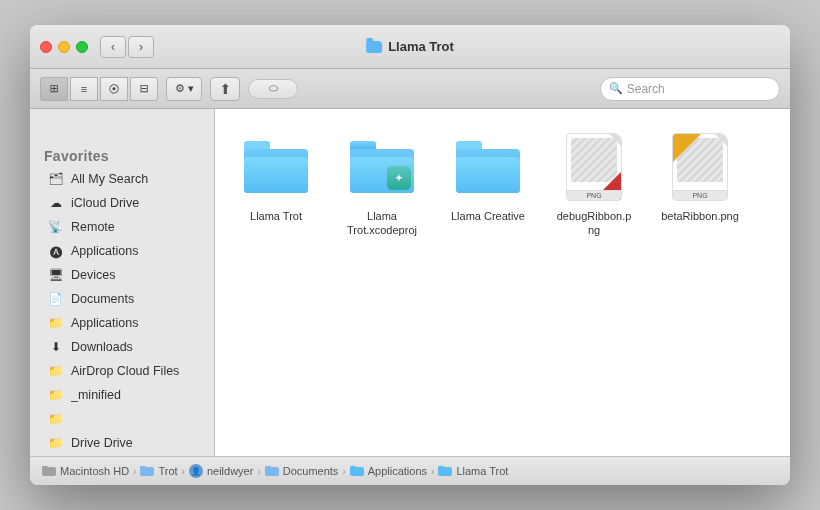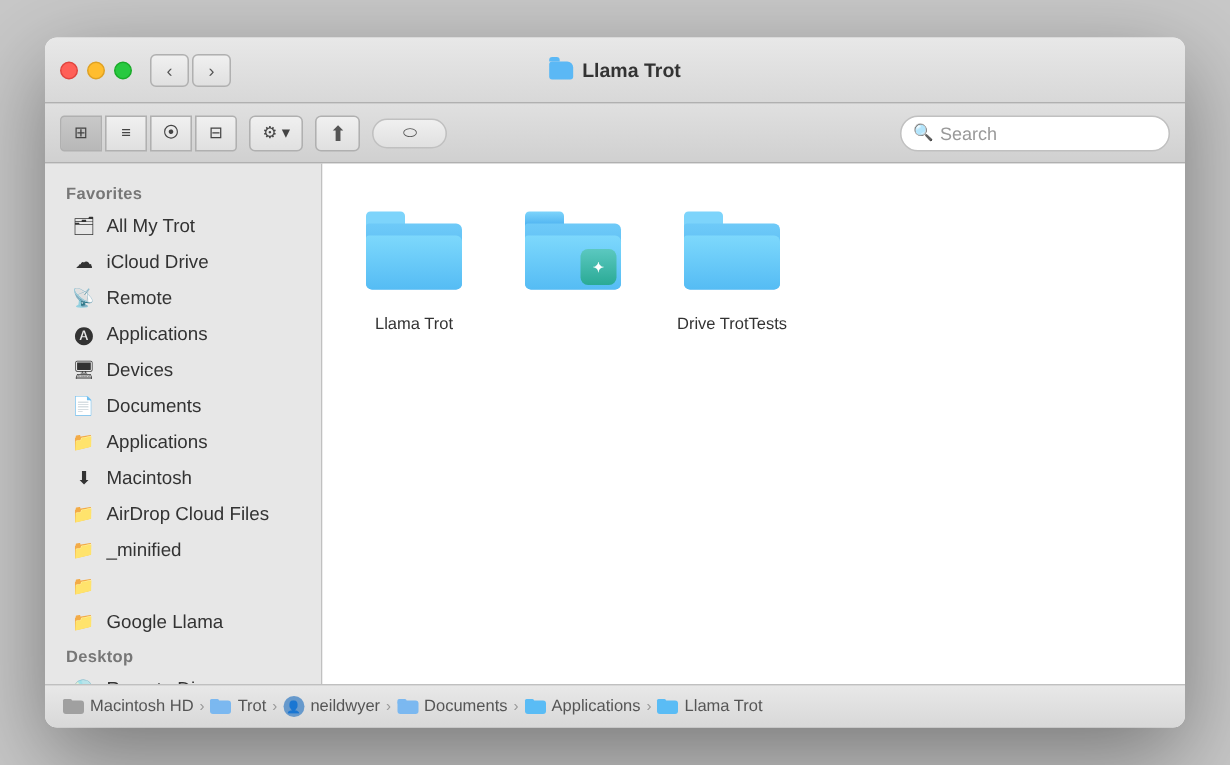--- a/index.html
+++ b/index.html
@@ -193,26 +193,27 @@
     .sidebar {
       width: 185px;
       background: rgba(230, 230, 230, 0.9);
       border-right: 1px solid #c0c0c0;
       padding: 8px 0;
       overflow-y: auto;
       flex-shrink: 0;
     }
 
     .sidebar-section-label {
-      font-size: 11px;
+      font-size: 14px;
       font-weight: 700;
       color: #777;
       padding: 6px 14px 3px;
       text-transform: none;
       letter-spacing: 0.02em;
+      margin-top: 25px;
     }
 
     .sidebar-item {
       display: flex;
       align-items: center;
       gap: 7px;
       padding: 4px 14px;
       cursor: pointer;
       font-size: 12.5px;
       color: #333;
@@ -512,21 +513,21 @@
 
   <div class="main-content">
 
     <div class="sidebar">
       <div class="sidebar-section-label">Favorites</div>
 
       <div class="sidebar-item">
         <div class="sidebar-icon">
             <span style="font-size:12px;">🗂</span>
           </div>
-        <span>All My Trot</span>
+        <span>All My Search</span>
       </div>
       <div class="sidebar-item">
         <div class="sidebar-icon">
             <span style="font-size:12px;">☁</span>
           </div>
         <span>iCloud Drive</span>
       </div>
       <div class="sidebar-item">
         <div class="sidebar-icon">
             <span style="font-size:12px;">📡</span>
@@ -554,21 +555,21 @@
       <div class="sidebar-item">
         <div class="sidebar-icon">
             <span style="font-size:12px;">📁</span>
           </div>
         <span>Applications</span>
       </div>
       <div class="sidebar-item">
         <div class="sidebar-icon">
             <span style="font-size:12px;">⬇</span>
           </div>
-        <span>Macintosh</span>
+        <span>Downloads</span>
       </div>
       <div class="sidebar-item">
         <div class="sidebar-icon">
             <span style="font-size:12px;">📁</span>
           </div>
         <span>AirDrop Cloud Files</span>
       </div>
       <div class="sidebar-item">
         <div class="sidebar-icon">
             <span style="font-size:12px;">📁</span>
@@ -577,21 +578,21 @@
       </div>
       <div class="sidebar-item">
         <div class="sidebar-icon">
             <span style="font-size:12px;">📁</span>
           </div>
       </div>
       <div class="sidebar-item">
         <div class="sidebar-icon">
             <span style="font-size:12px;">📁</span>
           </div>
-        <span>Google Llama</span>
+        <span>Drive Drive</span>
       </div>
 
       <div class="sidebar-section-label">Desktop</div>
       <div class="sidebar-item">
         <div class="sidebar-icon">
             <span style="font-size:12px;">💿</span>
           </div>
         <span>Remote Disc</span>
       </div>
     </div>
@@ -611,34 +612,55 @@
 
       <div class="file-item">
         <div class="file-icon-wrapper">
           <div class="folder-icon xcode-folder" style="position:relative;">
             <div style="background:linear-gradient(to bottom,#7dd4fb,#4ab0f0);position:absolute;top:0;left:0;width:26px;height:10px;border-radius:3px 3px 0 0;"></div>
             <div style="background:linear-gradient(to bottom,#6ecaf8,#4ab0f0);position:absolute;bottom:0;left:0;width:64px;height:44px;border-radius:2px 4px 4px 4px;"></div>
             <div style="position:absolute;bottom:0;left:0;width:64px;height:36px;background:linear-gradient(to bottom,#7dd8fc,#55bcf4);border-radius:2px 4px 4px 4px;"></div>
             <div class="xcode-badge" style="position:absolute;bottom:3px;right:3px;width:24px;height:24px;background:linear-gradient(to bottom,#5bc8c0,#2aaa95);border-radius:5px;display:flex;align-items:center;justify-content:center;font-size:9px;color:white;font-weight:bold;">✦</div>
           </div>
         </div>
+        <span class="file-label">Llama Trot.xcodeproj</span>
       </div>
 
       <div class="file-item">
         <div class="file-icon-wrapper">
           <div class="folder-icon">
             <div style="background:#7dd4fb;position:absolute;top:0;left:0;width:26px;height:10px;border-radius:3px 3px 0 0;"></div>
             <div style="background:linear-gradient(to bottom,#6ecaf8,#4ab0f0);position:absolute;bottom:0;left:0;width:64px;height:44px;border-radius:2px 4px 4px 4px;"></div>
             <div style="position:absolute;bottom:0;left:0;width:64px;height:36px;background:linear-gradient(to bottom,#7dd8fc,#55bcf4);border-radius:2px 4px 4px 4px;"></div>
           </div>
         </div>
-        <span class="file-label">Drive TrotTests</span>
-      </div>
-
-
+        <span class="file-label">Llama Creative</span>
+      </div>
+
+      <div class="file-item">
+        <div class="file-icon-wrapper">
+          <div class="png-icon">
+            <div class="debug-preview"></div>
+            <div class="debug-ribbon-stripe"></div>
+            <div class="png-label">PNG</div>
+          </div>
+        </div>
+        <span class="file-label">debugRibbon.png</span>
+      </div>
+
+      <div class="file-item">
+        <div class="file-icon-wrapper">
+          <div class="png-icon">
+            <div class="beta-preview"></div>
+            <div class="beta-ribbon-stripe"></div>
+            <div class="png-label">PNG</div>
+          </div>
+        </div>
+        <span class="file-label">betaRibbon.png</span>
+      </div>
 
     </div>
   </div>
 
   <div class="breadcrumb-bar">
 
     <div class="breadcrumb-item">
       <div class="bc-folder-icon bc-hd">
         <div class="bf"></div>
           <div class="bt"></div>

